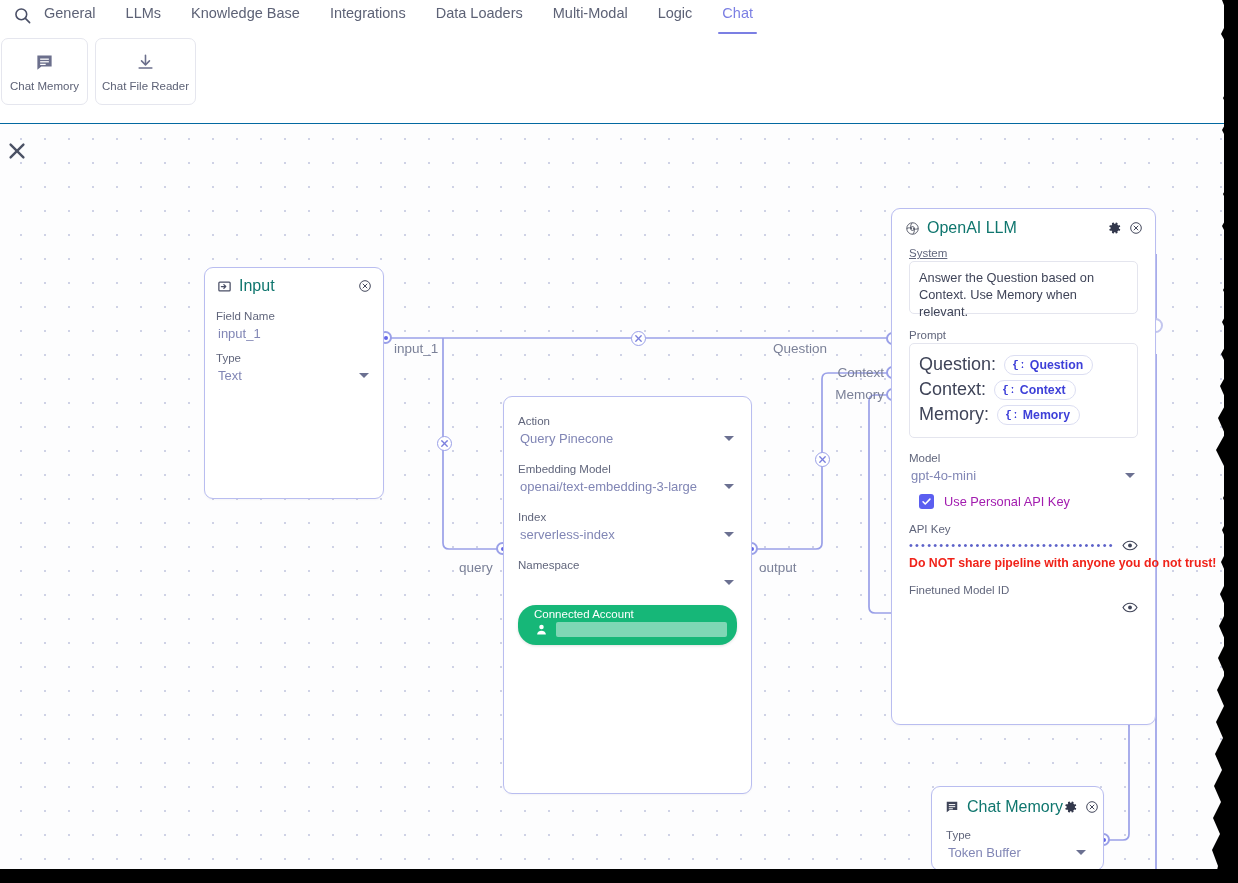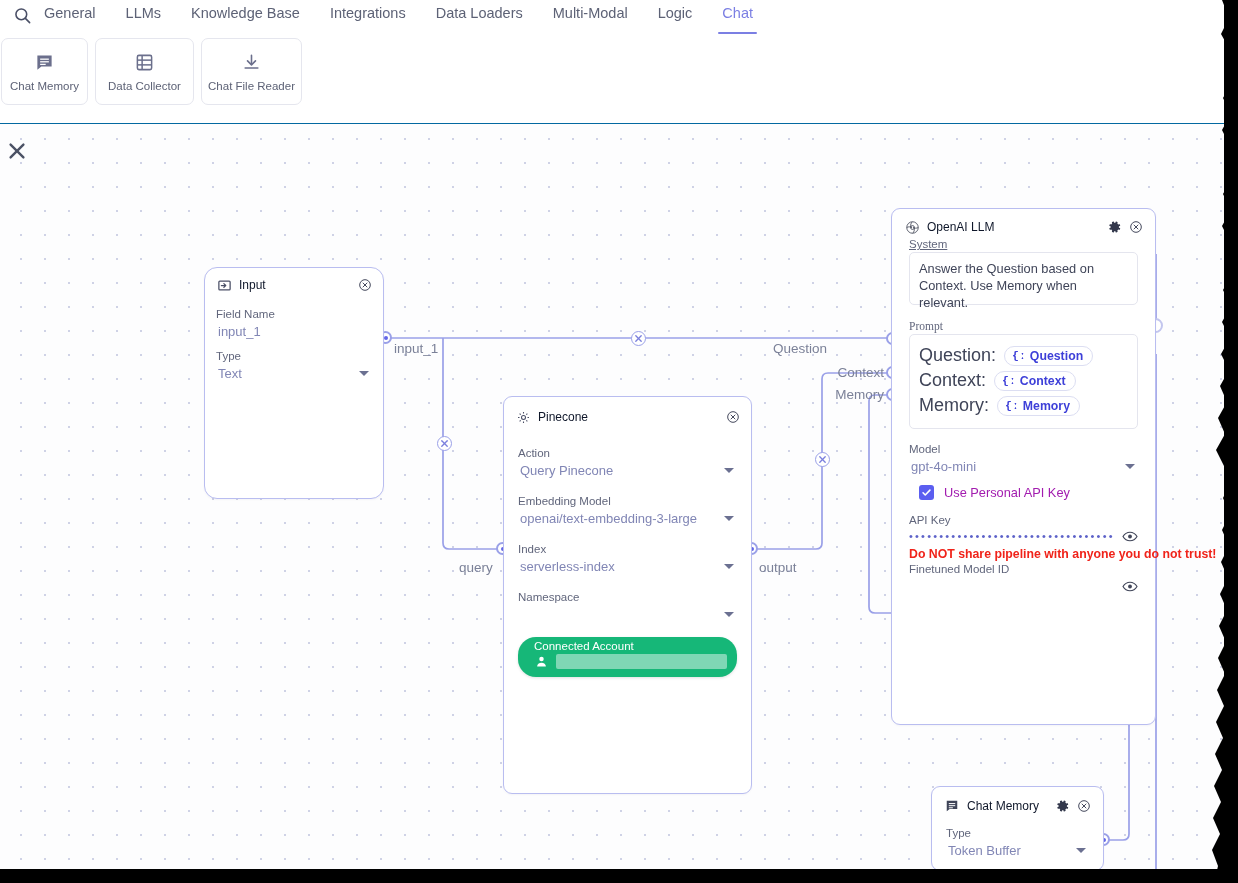--- a/index.html
+++ b/index.html
@@ -54,21 +54,21 @@
   .xdel{position:absolute;width:15px;height:15px;border-radius:50%;border:1.4px solid #9aa0e8;
         background:#fff;box-sizing:border-box;cursor:pointer;display:flex;align-items:center;
         justify-content:center;}
   .xdel svg{display:block;}
 
   
   .node{position:absolute;background:#fff;border:1.4px solid #b9bdf0;border-radius:9px;
         box-sizing:border-box;box-shadow:0 1px 2px rgba(70,75,120,.05);}
   .nhead{display:flex;align-items:center;padding:9px 11px 4px 11px;}
   .nhead .nicon{width:16px;height:16px;margin-right:7px;display:flex;align-items:center;justify-content:center;color:#4a4f66;flex:none;}
-  .ntitle{font-size:12px;color:#0f172a;white-space:nowrap;}
+  .ntitle{font-size:16px;color:#0f766e;white-space:nowrap;}
   .nactions{margin-left:auto;display:flex;align-items:center;gap:6px;}
   .iconbtn{width:15px;height:15px;display:flex;align-items:center;justify-content:center;cursor:pointer;color:#3f4458;}
   .nbody{padding:2px 11px 10px 11px;}
   .flabel{font-size:11.5px;color:#61667c;margin-top:9px;margin-bottom:2px;}
   .fvalue{font-size:13px;color:#8186b5;padding:2px 0 2px 2px;}
   .selectrow{display:flex;align-items:center;justify-content:space-between;}
   .selectrow .fvalue{flex:1;}
   .caret{width:0;height:0;border-left:5px solid transparent;border-right:5px solid transparent;
          border-top:5.5px solid #6b7091;margin-right:3px;cursor:pointer;flex:none;}
 
@@ -137,31 +137,20 @@
         <span class="picon">
           <svg width="19" height="19" viewBox="0 0 24 24" fill="#6b6f8c">
             <path d="M3 3h18v14H8l-5 4z"></path>
             <rect x="6.5" y="7" width="11" height="1.6" fill="#fff"></rect>
             <rect x="6.5" y="10.3" width="11" height="1.6" fill="#fff"></rect>
             <rect x="6.5" y="13.6" width="7" height="1.6" fill="#fff"></rect>
           </svg>
         </span>
         <span class="plabel">Chat Memory</span>
       </div>
-      <div class="pcard wide">
-        <span class="picon">
-          <svg width="19" height="19" viewBox="0 0 24 24" fill="none" stroke="#6b6f8c" stroke-width="1.9">
-            <rect x="3" y="3" width="18" height="18" rx="2"></rect>
-            <line x1="3" y1="9" x2="21" y2="9"></line>
-              <line x1="3" y1="15" x2="21" y2="15"></line>
-            <line x1="9" y1="3" x2="9" y2="21"></line>
-          </svg>
-        </span>
-        <span class="plabel">Data Collector</span>
-      </div>
       <div class="pcard wide2">
         <span class="picon">
           <svg width="19" height="19" viewBox="0 0 24 24" fill="none" stroke="#6b6f8c" stroke-width="2" stroke-linecap="round" stroke-linejoin="round">
             <path d="M12 3v11"></path>
               <path d="M7 10l5 5 5-5"></path>
               <path d="M4 19h16"></path>
           </svg>
         </span>
         <span class="plabel">Chat File Reader</span>
       </div>
@@ -225,21 +214,21 @@
           <line x1="8" y1="2" x2="2" y2="8"></line>
         </svg>
     </div>
     <div class="xdel" style="left:991px;top:482px;">
       <svg width="9" height="9" viewBox="0 0 10 10" stroke="#7b80dd" stroke-width="1.5" stroke-linecap="round">
         <line x1="2" y1="2" x2="8" y2="8"></line>
           <line x1="8" y1="2" x2="2" y2="8"></line>
         </svg>
     </div>
 
-    <div class="node" style="left:204px;top:143px;width:180px;height:232px;border-radius:13px;">
+    <div class="node" style="left:204px;top:143px;width:180px;height:232px;">
       <div class="nhead">
         <span class="nicon">
           <svg width="15" height="15" viewBox="0 0 24 24" fill="none" stroke="#4a4f66" stroke-width="2">
             <rect x="3" y="5" width="18" height="14" rx="1.5"></rect>
             <path d="M7 12h7M11 9l3 3-3 3" stroke-linecap="round" stroke-linejoin="round"></path>
           </svg>
         </span>
         <span class="ntitle">Input</span>
         <span class="nactions">
           <span class="iconbtn">
@@ -256,38 +245,20 @@
         <div class="fvalue">input_1</div>
         <div class="flabel">Type</div>
         <div class="selectrow">
           <div class="fvalue">Text</div>
           <span class="caret"></span>
         </div>
       </div>
     </div>
 
     <div class="node" style="left:503px;top:272px;width:249px;height:398px;">
-      <div class="nhead" style="padding-top:12px;">
-        <span class="nicon">
-          <svg width="15" height="15" viewBox="0 0 24 24" fill="none" stroke="#4a4f66" stroke-width="1.7">
-            <circle cx="12" cy="12" r="3.2"></circle>
-            <path d="M12 3.2v2.4M12 18.4v2.4M3.2 12h2.4M18.4 12h2.4M5.8 5.8l1.7 1.7M16.5 16.5l1.7 1.7M18.2 5.8l-1.7 1.7M7.5 16.5l-1.7 1.7"></path>
-          </svg>
-        </span>
-        <span class="ntitle">Pinecone</span>
-        <span class="nactions">
-          <span class="iconbtn">
-            <svg width="14" height="14" viewBox="0 0 20 20" fill="none" stroke="#3f4458" stroke-width="1.4">
-              <circle cx="10" cy="10" r="7.6"></circle>
-                <line x1="7.2" y1="7.2" x2="12.8" y2="12.8" stroke-linecap="round"></line>
-              <line x1="12.8" y1="7.2" x2="7.2" y2="12.8" stroke-linecap="round"></line>
-              </svg>
-          </span>
-        </span>
-      </div>
       <div class="nbody" style="padding-left:14px;padding-right:14px;">
         <div class="flabel" style="margin-top:16px;">Action</div>
         <div class="selectrow">
           <div class="fvalue">Query Pinecone</div>
           <span class="caret"></span>
         </div>
 
         <div class="flabel" style="margin-top:15px;">Embedding Model</div>
         <div class="selectrow">
           <div class="fvalue">openai/text-embedding-3-large</div>
@@ -341,24 +312,24 @@
           <span class="iconbtn">
             <svg width="14" height="14" viewBox="0 0 20 20" fill="none" stroke="#3f4458" stroke-width="1.4">
               <circle cx="10" cy="10" r="7.6"></circle>
                 <line x1="7.2" y1="7.2" x2="12.8" y2="12.8" stroke-linecap="round"></line>
               <line x1="12.8" y1="7.2" x2="7.2" y2="12.8" stroke-linecap="round"></line>
               </svg>
           </span>
         </span>
       </div>
       <div class="nbody" style="padding:0 17px 10px 17px;">
-        <div class="flabel" style="margin-top:1px;text-decoration:underline;">System</div>
+        <div class="flabel" style="margin-top:8px;text-decoration:underline;">System</div>
         <div class="textbox" style="height:37px;">Answer the Question based on Context. Use Memory when relevant.</div>
 
-        <div class="flabel" style="margin-top:15px;font-family:Liberation Serif, serif;">Prompt</div>
+        <div class="flabel" style="margin-top:15px;">Prompt</div>
         <div class="promptbox">
           <div class="prow">
             <span class="pk">Question:</span>
             <span class="chip">
               <span class="cg">{ː</span>
               <span>Question</span>
             </span>
           </div>
           <div class="prow">
             <span class="pk">Context:</span>
@@ -396,21 +367,21 @@
           <span class="dots">•••••••••••••••••••••••••••••••••••••</span>
           <span class="eye">
             <svg width="16" height="13" viewBox="0 0 24 18" fill="none" stroke="#3f4458" stroke-width="1.7">
               <path d="M1.5 9s3.8-6.4 10.5-6.4S22.5 9 22.5 9 18.7 15.4 12 15.4 1.5 9 1.5 9z"></path>
               <circle cx="12" cy="9" r="2.9" fill="#3f4458" stroke="none"></circle>
               </svg>
           </span>
         </div>
         <div class="warn">Do NOT share pipeline with anyone you do not trust!</div>
 
-        <div class="flabel" style="margin-top:2px;">Finetuned Model ID</div>
+        <div class="flabel" style="margin-top:14px;">Finetuned Model ID</div>
         <div class="keyrow" style="min-height:16px;">
           <span class="dots"></span>
           <span class="eye">
             <svg width="16" height="13" viewBox="0 0 24 18" fill="none" stroke="#3f4458" stroke-width="1.7">
               <path d="M1.5 9s3.8-6.4 10.5-6.4S22.5 9 22.5 9 18.7 15.4 12 15.4 1.5 9 1.5 9z"></path>
               <circle cx="12" cy="9" r="2.9" fill="#3f4458" stroke="none"></circle>
               </svg>
           </span>
         </div>
       </div>

